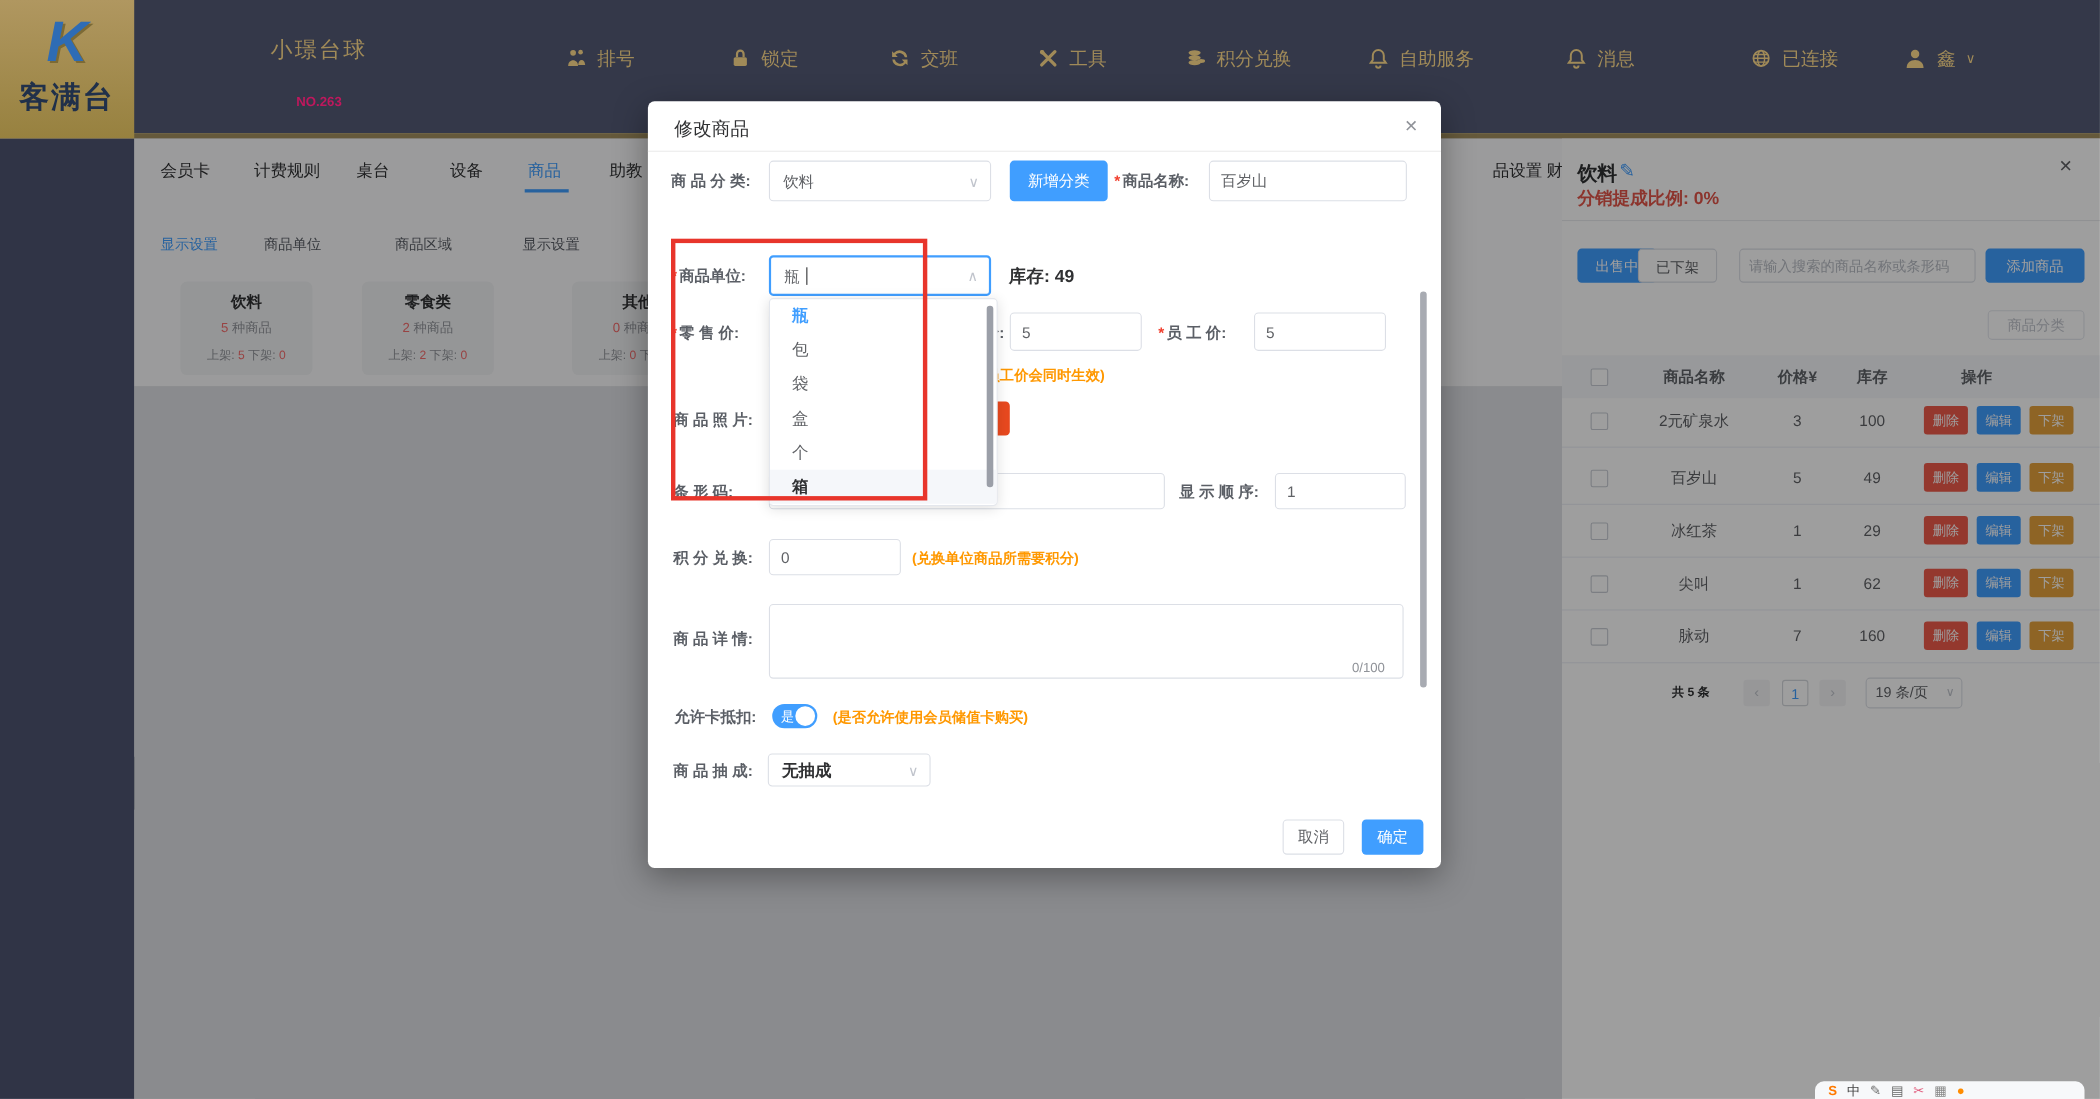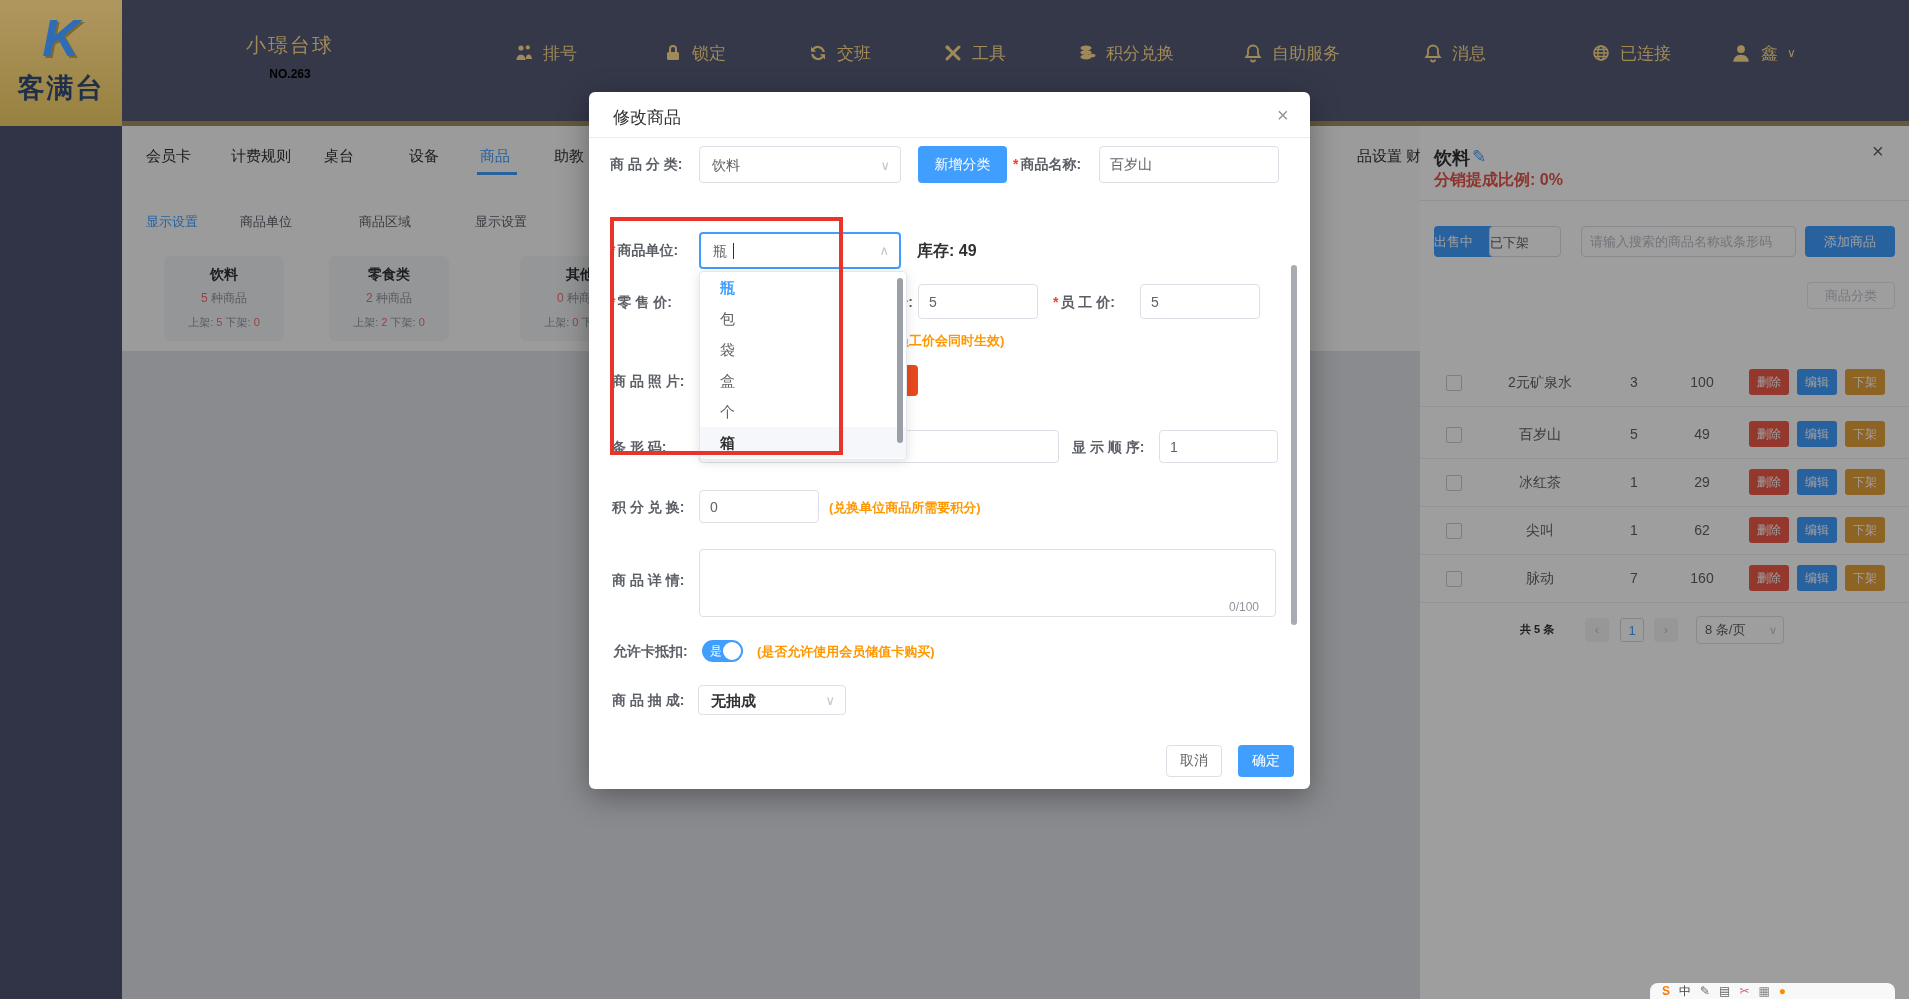--- a/index.html
+++ b/index.html
@@ -10,21 +10,21 @@
   
   .header{left:0;top:0;width:1909px;height:121px;background:#343849;z-index:1}
   .goldline{left:0;top:121px;width:1909px;height:5px;background:#a4905f;z-index:1}
   .logo{left:0;top:0;width:122px;height:126px;background:linear-gradient(180deg,#b09760,#97813f);
         z-index:2;text-align:center}
   .logo .k{display:block;font-size:52px;font-weight:bold;font-style:italic;color:#2e6cb5;
            line-height:64px;margin-top:6px;text-shadow:2px 2px 0 #7c6a35}
   .logo .t{display:block;font-size:27px;font-weight:bold;color:#20304a;letter-spacing:2px;line-height:36px}
   .venue{left:200px;top:32px;width:180px;text-align:center;color:#a08a58;z-index:2}
   .venue .n{font-size:20px;letter-spacing:2px}
-  .venue .no{font-size:12px;font-weight:bold;color:#000000;margin-top:8px}
+  .venue .no{font-size:12px;font-weight:bold;color:#be185d;margin-top:26px}
   .nav-item{top:39px;height:28px;display:flex;align-items:center;gap:9px;color:#a08a58;
             font-size:17px;z-index:2;cursor:pointer}
   .nav-item svg{display:block}
   .icon{color:#a08a58}
   
   .sidebar{left:0;top:126px;width:122px;height:873px;background:#303446;z-index:2}
   .side-item{position:absolute;left:0;width:122px;height:48px;display:flex;align-items:center;
              gap:10px;padding-left:24px;box-sizing:border-box;color:#97835a;font-size:17px;cursor:pointer}
   .side-item.active{background:#474b5b;color:#b7a26e}
   .support{position:absolute;left:0;width:122px;text-align:center;color:#a58d57}
@@ -44,21 +44,21 @@
   .card .cc b{color:#f56c6c;font-weight:normal}
   .card .cs{font-size:11px;color:#909399;margin-top:8px}
   .card .cs b{color:#f56c6c;font-weight:normal}
   
   .panel{left:1420px;top:126px;width:489px;height:873px;background:#ffffff;z-index:1}
   .panel .ttl{left:14px;top:20px;font-size:18px;font-weight:bold;color:#303133}
   .panel .pencil{left:52px;top:20px;font-size:17px;color:#409eff;cursor:pointer}
   .panel .sub{left:14px;top:44px;font-size:16px;font-weight:bold;color:#e25549}
   .panel .close{left:452px;top:14px;font-size:20px;color:#606266;cursor:pointer}
   .panel .hr{left:0;top:74px;width:489px;height:1px;background:#e8eaed}
-  .seg{top:100px;height:31px;line-height:31px;font-size:13px;border-radius:4px;
+  .seg{top:100px;height:31px;line-height:31px;font-size:13px;text-align:center;border-radius:4px;
        box-sizing:border-box;cursor:pointer}
   .seg.on{background:#409eff;color:#fff}
   .seg.off{background:#fff;color:#606266;border:1px solid #dcdfe6}
   .psearch{left:161px;top:100px;width:215px;height:31px;box-sizing:border-box;border:1px solid #dcdfe6;
            border-radius:4px;font-size:13px;color:#606266;padding:0 8px;outline:none;background:#fff}
   .psearch::placeholder{color:#b8bcc4}
   .btn-add{left:385px;top:100px;width:90px;height:31px;background:#409eff;color:#fff;border:none;
            border-radius:4px;font-size:13px;cursor:pointer}
   .btn-delall{left:387px;top:156px;width:88px;height:27px;background:#fff;color:#c0c4cc;
               border:1px solid #e4e7ed;border-radius:4px;font-size:13px;cursor:default}
@@ -338,20 +338,27 @@
   <span class="abs sub"><span>分销提成比例:</span> <span>0%</span></span>
   <span class="abs close">×</span>
   <div class="abs hr"></div>
 
   <span class="abs seg on" style="left:14px;width:72px">出售中</span>
   <span class="abs seg off" style="left:69px;width:72px">已下架</span>
   <input class="abs psearch" placeholder="请输入搜索的商品名称或条形码" style="">
   <button class="abs btn-add">添加商品</button>
   <button class="abs btn-delall">商品分类</button>
 
+  <div class="abs thead">
+    <span class="abs cbx" style="left:26px;top:12px"></span>
+    <span class="abs hcell" style="left:60px;width:120px">商品名称</span>
+    <span class="abs hcell" style="left:189px;width:50px">价格¥</span>
+    <span class="abs hcell" style="left:252px;width:60px">库存</span>
+    <span class="abs hcell" style="left:347px;width:60px">操作</span>
+  </div>
 
   <div class="abs trow" style="top:232px">
     <span class="abs cbx" style="left:26px;top:17px"></span>
     <span class="abs cell" style="left:60px;width:120px">2元矿泉水</span>
     <span class="abs cell" style="left:189px;width:50px">3</span>
     <span class="abs cell" style="left:252px;width:60px">100</span>
     <button class="abs mini danger" style="left:329px">删除</button>
     <button class="abs mini primary" style="left:377px">编辑</button>
     <button class="abs mini warn" style="left:425px">下架</button>
   </div>
@@ -389,21 +396,21 @@
     <span class="abs cell" style="left:252px;width:60px">160</span>
     <button class="abs mini danger" style="left:329px">删除</button>
     <button class="abs mini primary" style="left:377px">编辑</button>
     <button class="abs mini warn" style="left:425px">下架</button>
   </div>
 
   <span class="abs pfoot" style="left:100px;top:496px">共 5 条</span>
   <span class="abs pgbox nv" style="left:165px">‹</span>
   <span class="abs pgbox cur" style="left:200px">1</span>
   <span class="abs pgbox nv" style="left:234px">›</span>
-  <span class="abs pgsel" style="left:276px"><span>8 条/页</span><span class="chev">∨</span></span>
+  <span class="abs pgsel" style="left:276px"><span>19 条/页</span><span class="chev">∨</span></span>
 </div>
 
 <div class="abs overlay"></div>
 
 <div class="abs modal">
   <span class="abs mttl">修改商品</span>
   <span class="abs mclose">×</span>
   <div class="abs mhr"></div>
 
   <span class="abs flabel" style="left:21px;top:64px">商 品 分 类:</span>

